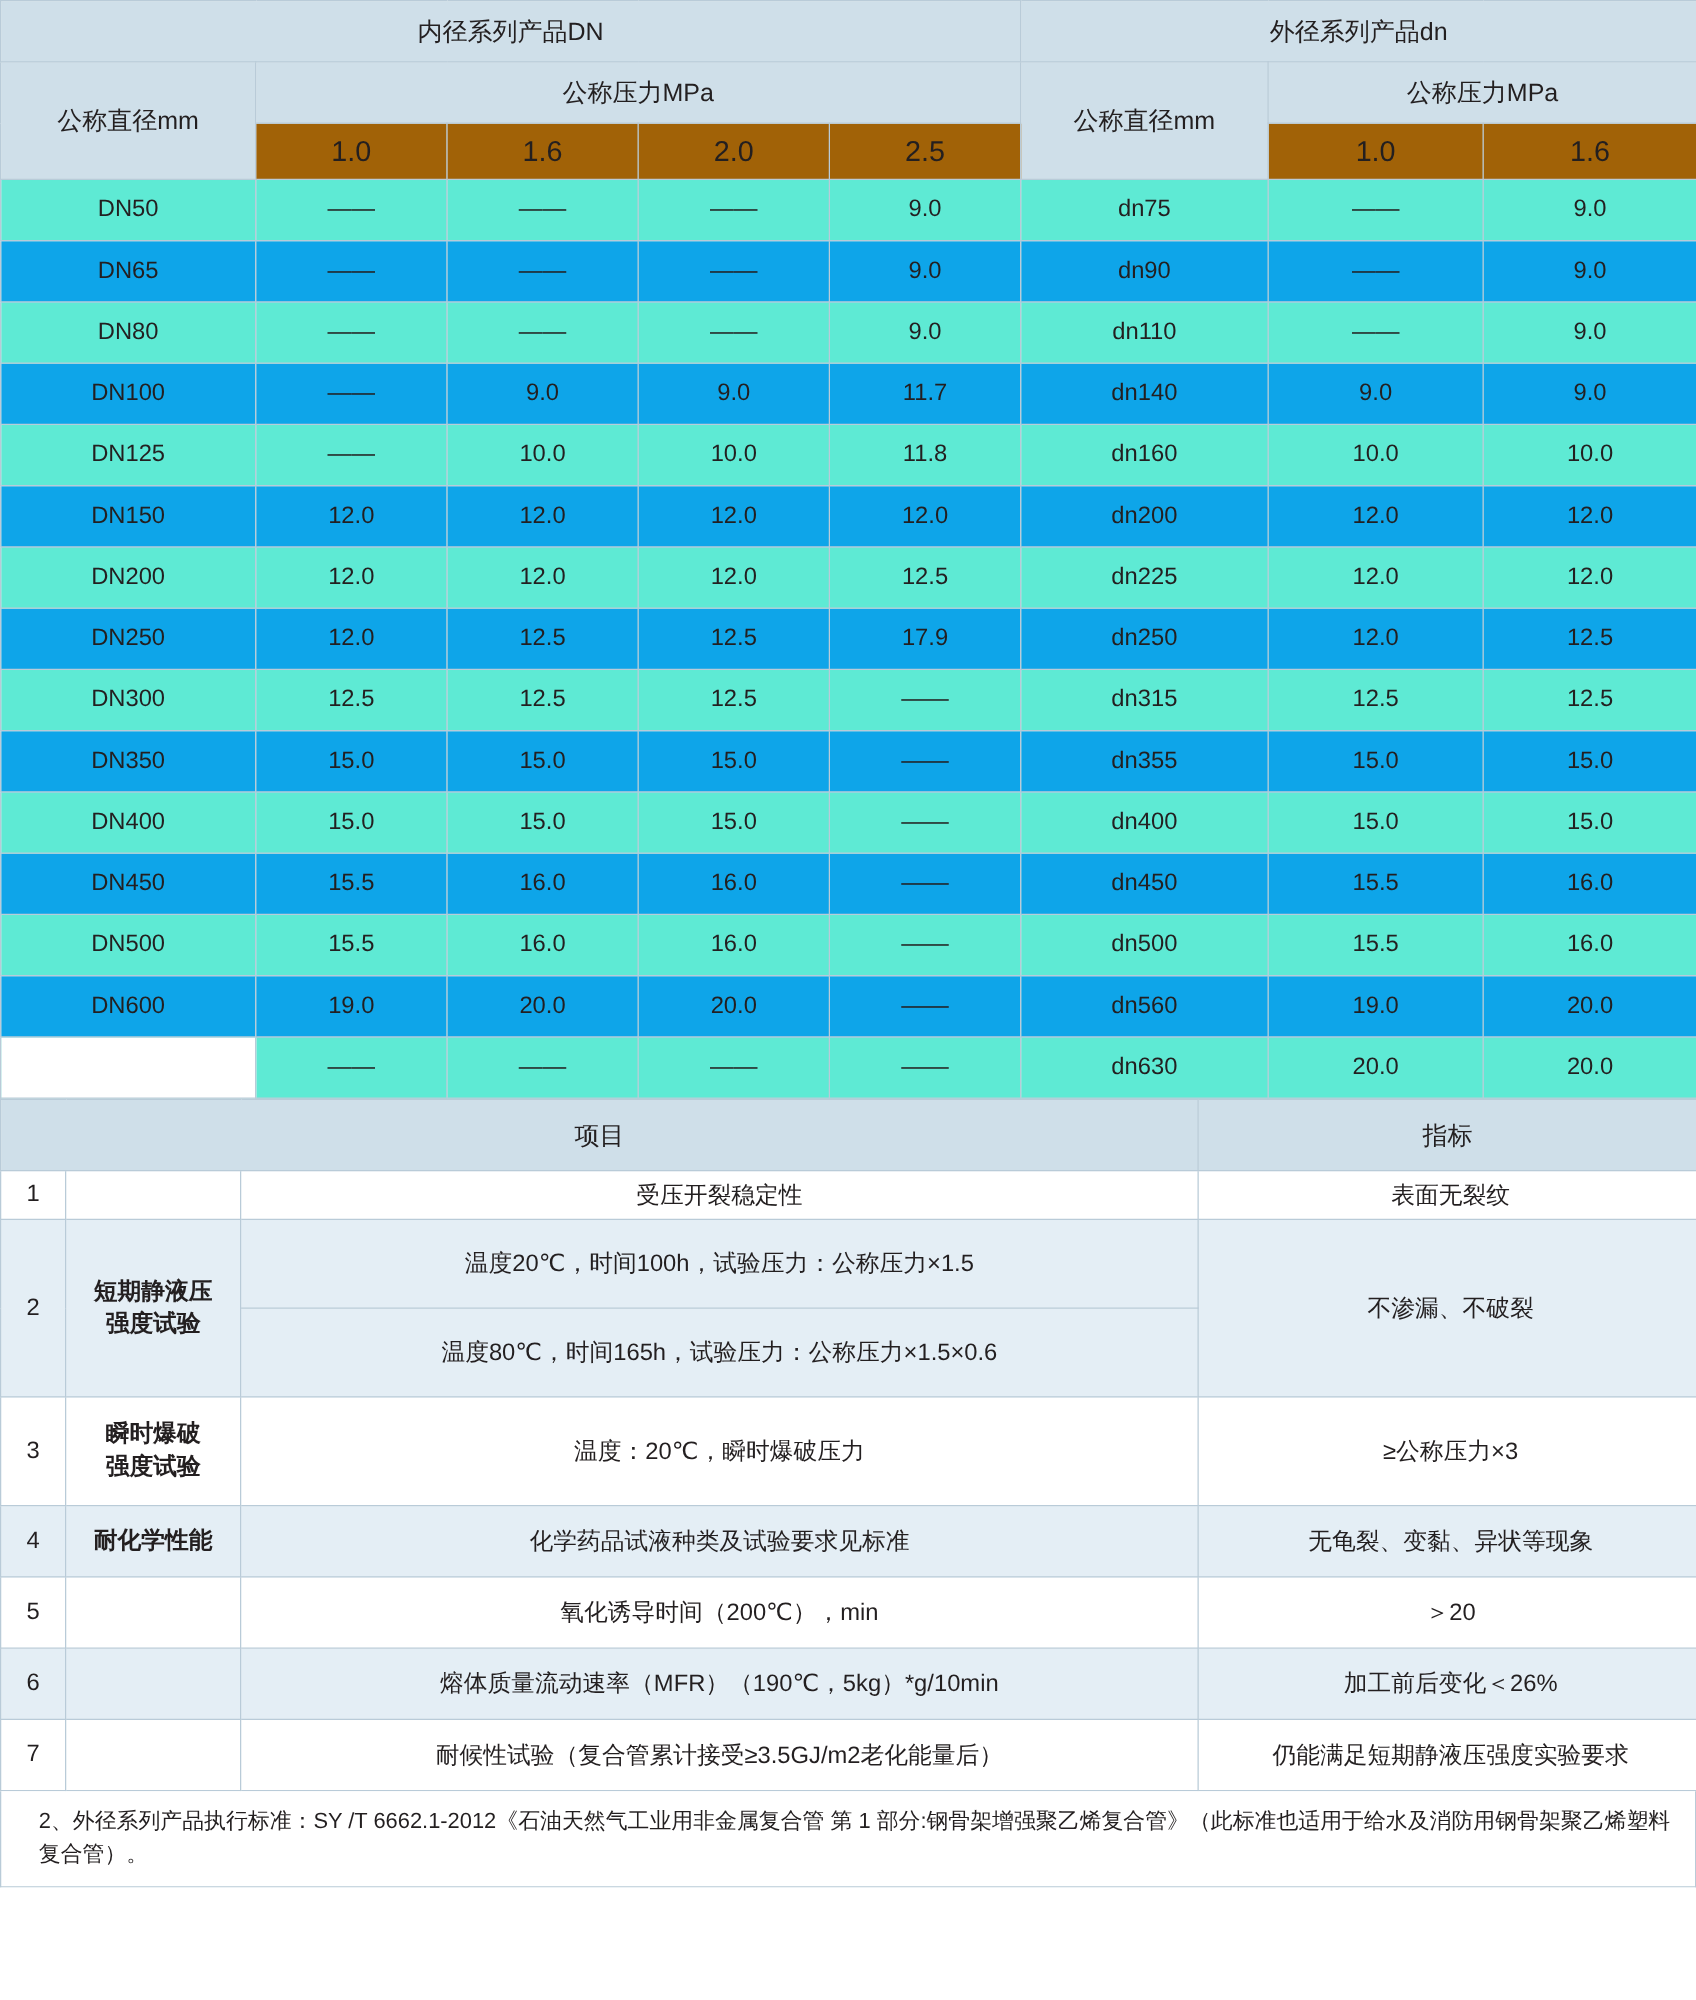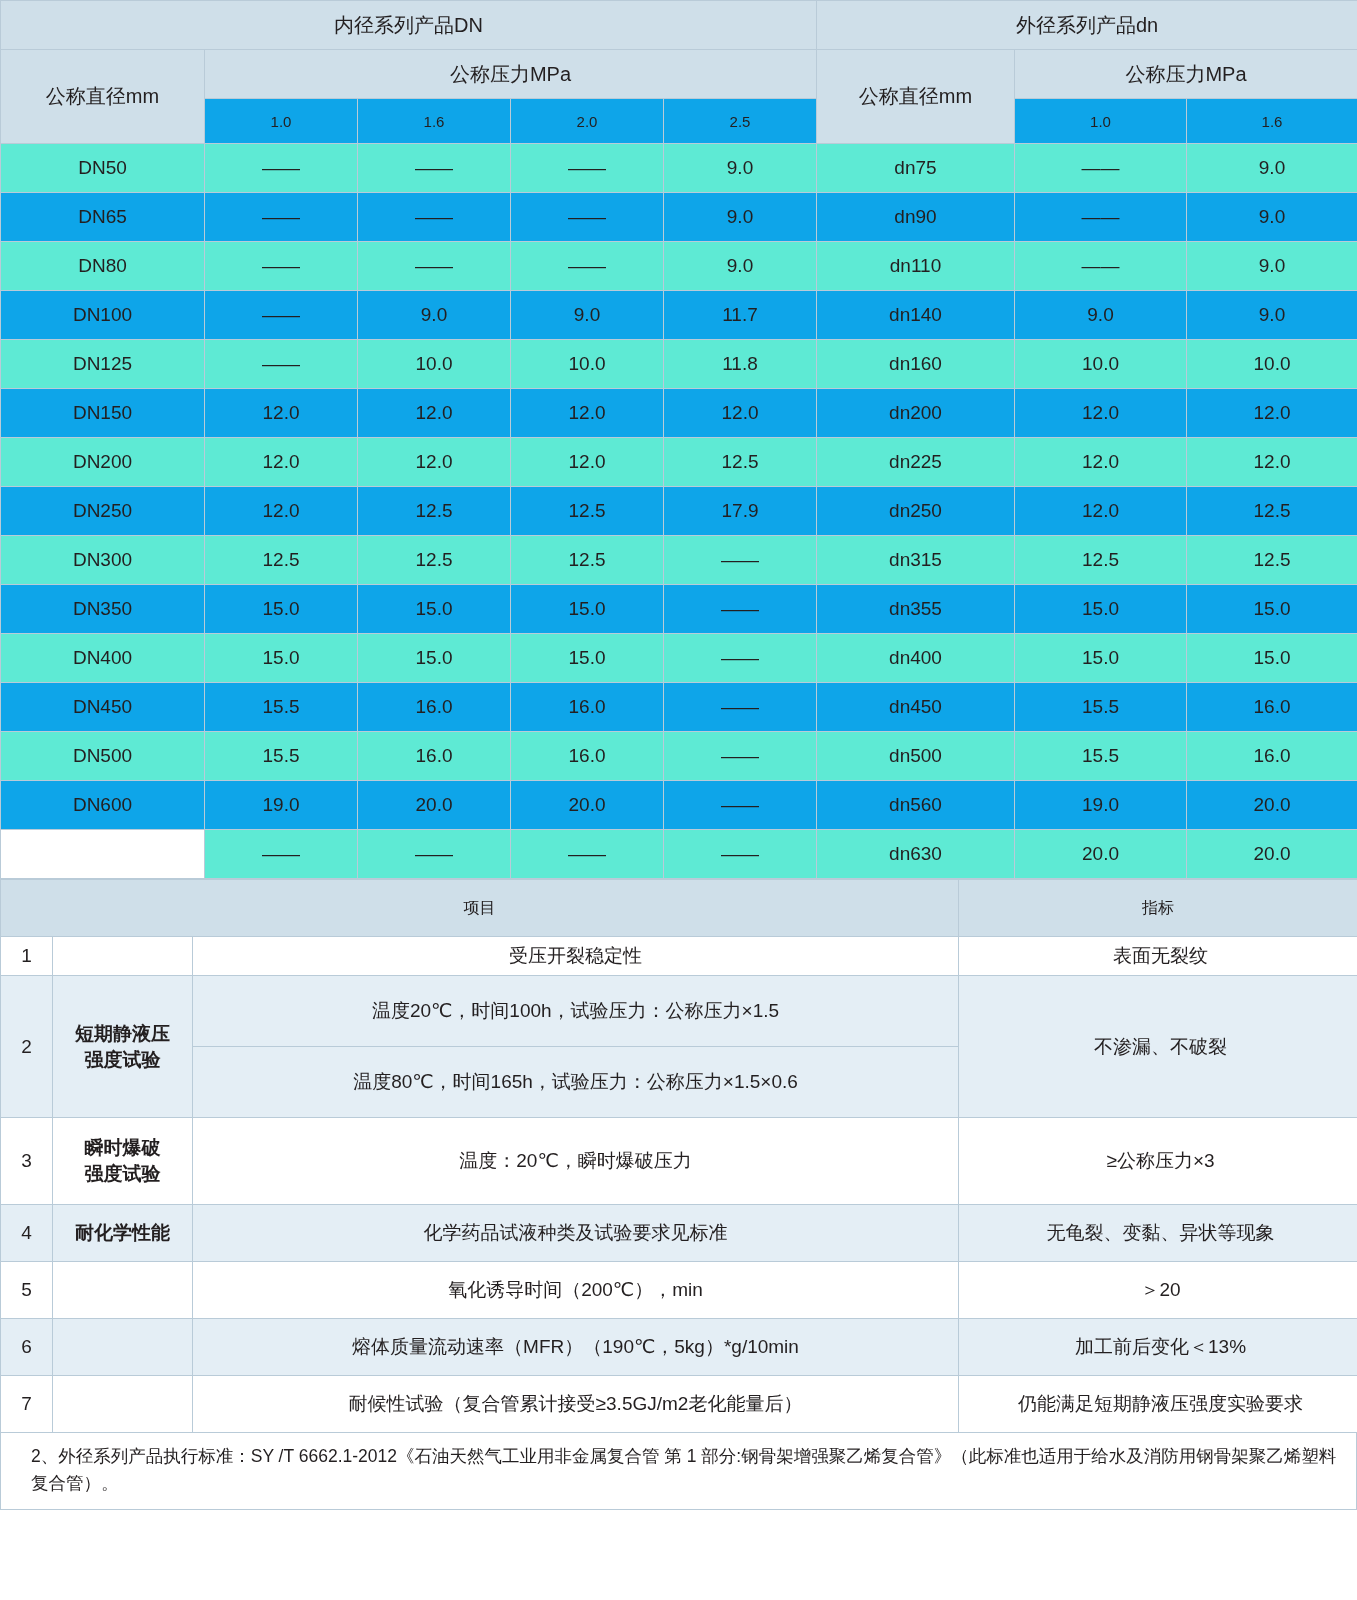--- a/index.html
+++ b/index.html
@@ -34,22 +34,22 @@
     color: #231f20;
     height: 44px;
     padding: 2px 4px;
   }
   #spec-table .hdr {
     background: #cfdfe9;
     font-size: 20px;
     height: 44px;
   }
   #spec-table .hdr-sub {
-    background: #0ea5e9;
-    font-size: 15px;
+    background: #a16207;
+    font-size: 23px;
     height: 40px;
   }
   #spec-table .rowA { background: #5eead4; }
   #spec-table .rowB { background: #0ea5e9; }
   #spec-table .blankcell { background: #ffffff; }
   
   .section-title {
     font-size: 26px;
     color: #231f20;
     margin: 42px 0 14px 52px;
@@ -62,21 +62,21 @@
     color: #231f20;
     vertical-align: middle;
     padding: 6px 8px;
     background: #e4eef5;
     text-align: center;
   }
   #phys-table td.white { background: #ffffff; }
   #phys-table .hdrrow td {
     background: #cfdfe9;
     height: 44px;
-    font-size: 16px;
+    font-size: 20px;
   }
   #phys-table .num {
     width: 52px;
   }
   #phys-table .cat {
     width: 140px;
     line-height: 1.35;
     font-weight: bold;
   }
   #phys-table .idx {
@@ -336,21 +336,21 @@
         <td class="num white">5</td>
         <td class="cat white"></td>
         <td class="white" style="height:44px">氧化诱导时间（200℃），min</td>
         <td class="idx white">＞20</td>
       </tr>
 
       <tr>
         <td class="num">6</td>
         <td class="cat"></td>
         <td style="height:44px">熔体质量流动速率（MFR）（190℃，5kg）*g/10min</td>
-        <td class="idx">加工前后变化＜13%</td>
+        <td class="idx">加工前后变化＜26%</td>
       </tr>
 
       <tr>
         <td class="num white">7</td>
         <td class="cat white"></td>
         <td class="white" style="height:44px">耐候性试验（复合管累计接受≥3.5GJ/m2老化能量后）</td>
         <td class="idx white">仍能满足短期静液压强度实验要求</td>
       </tr>
     </tbody>
   </table>

